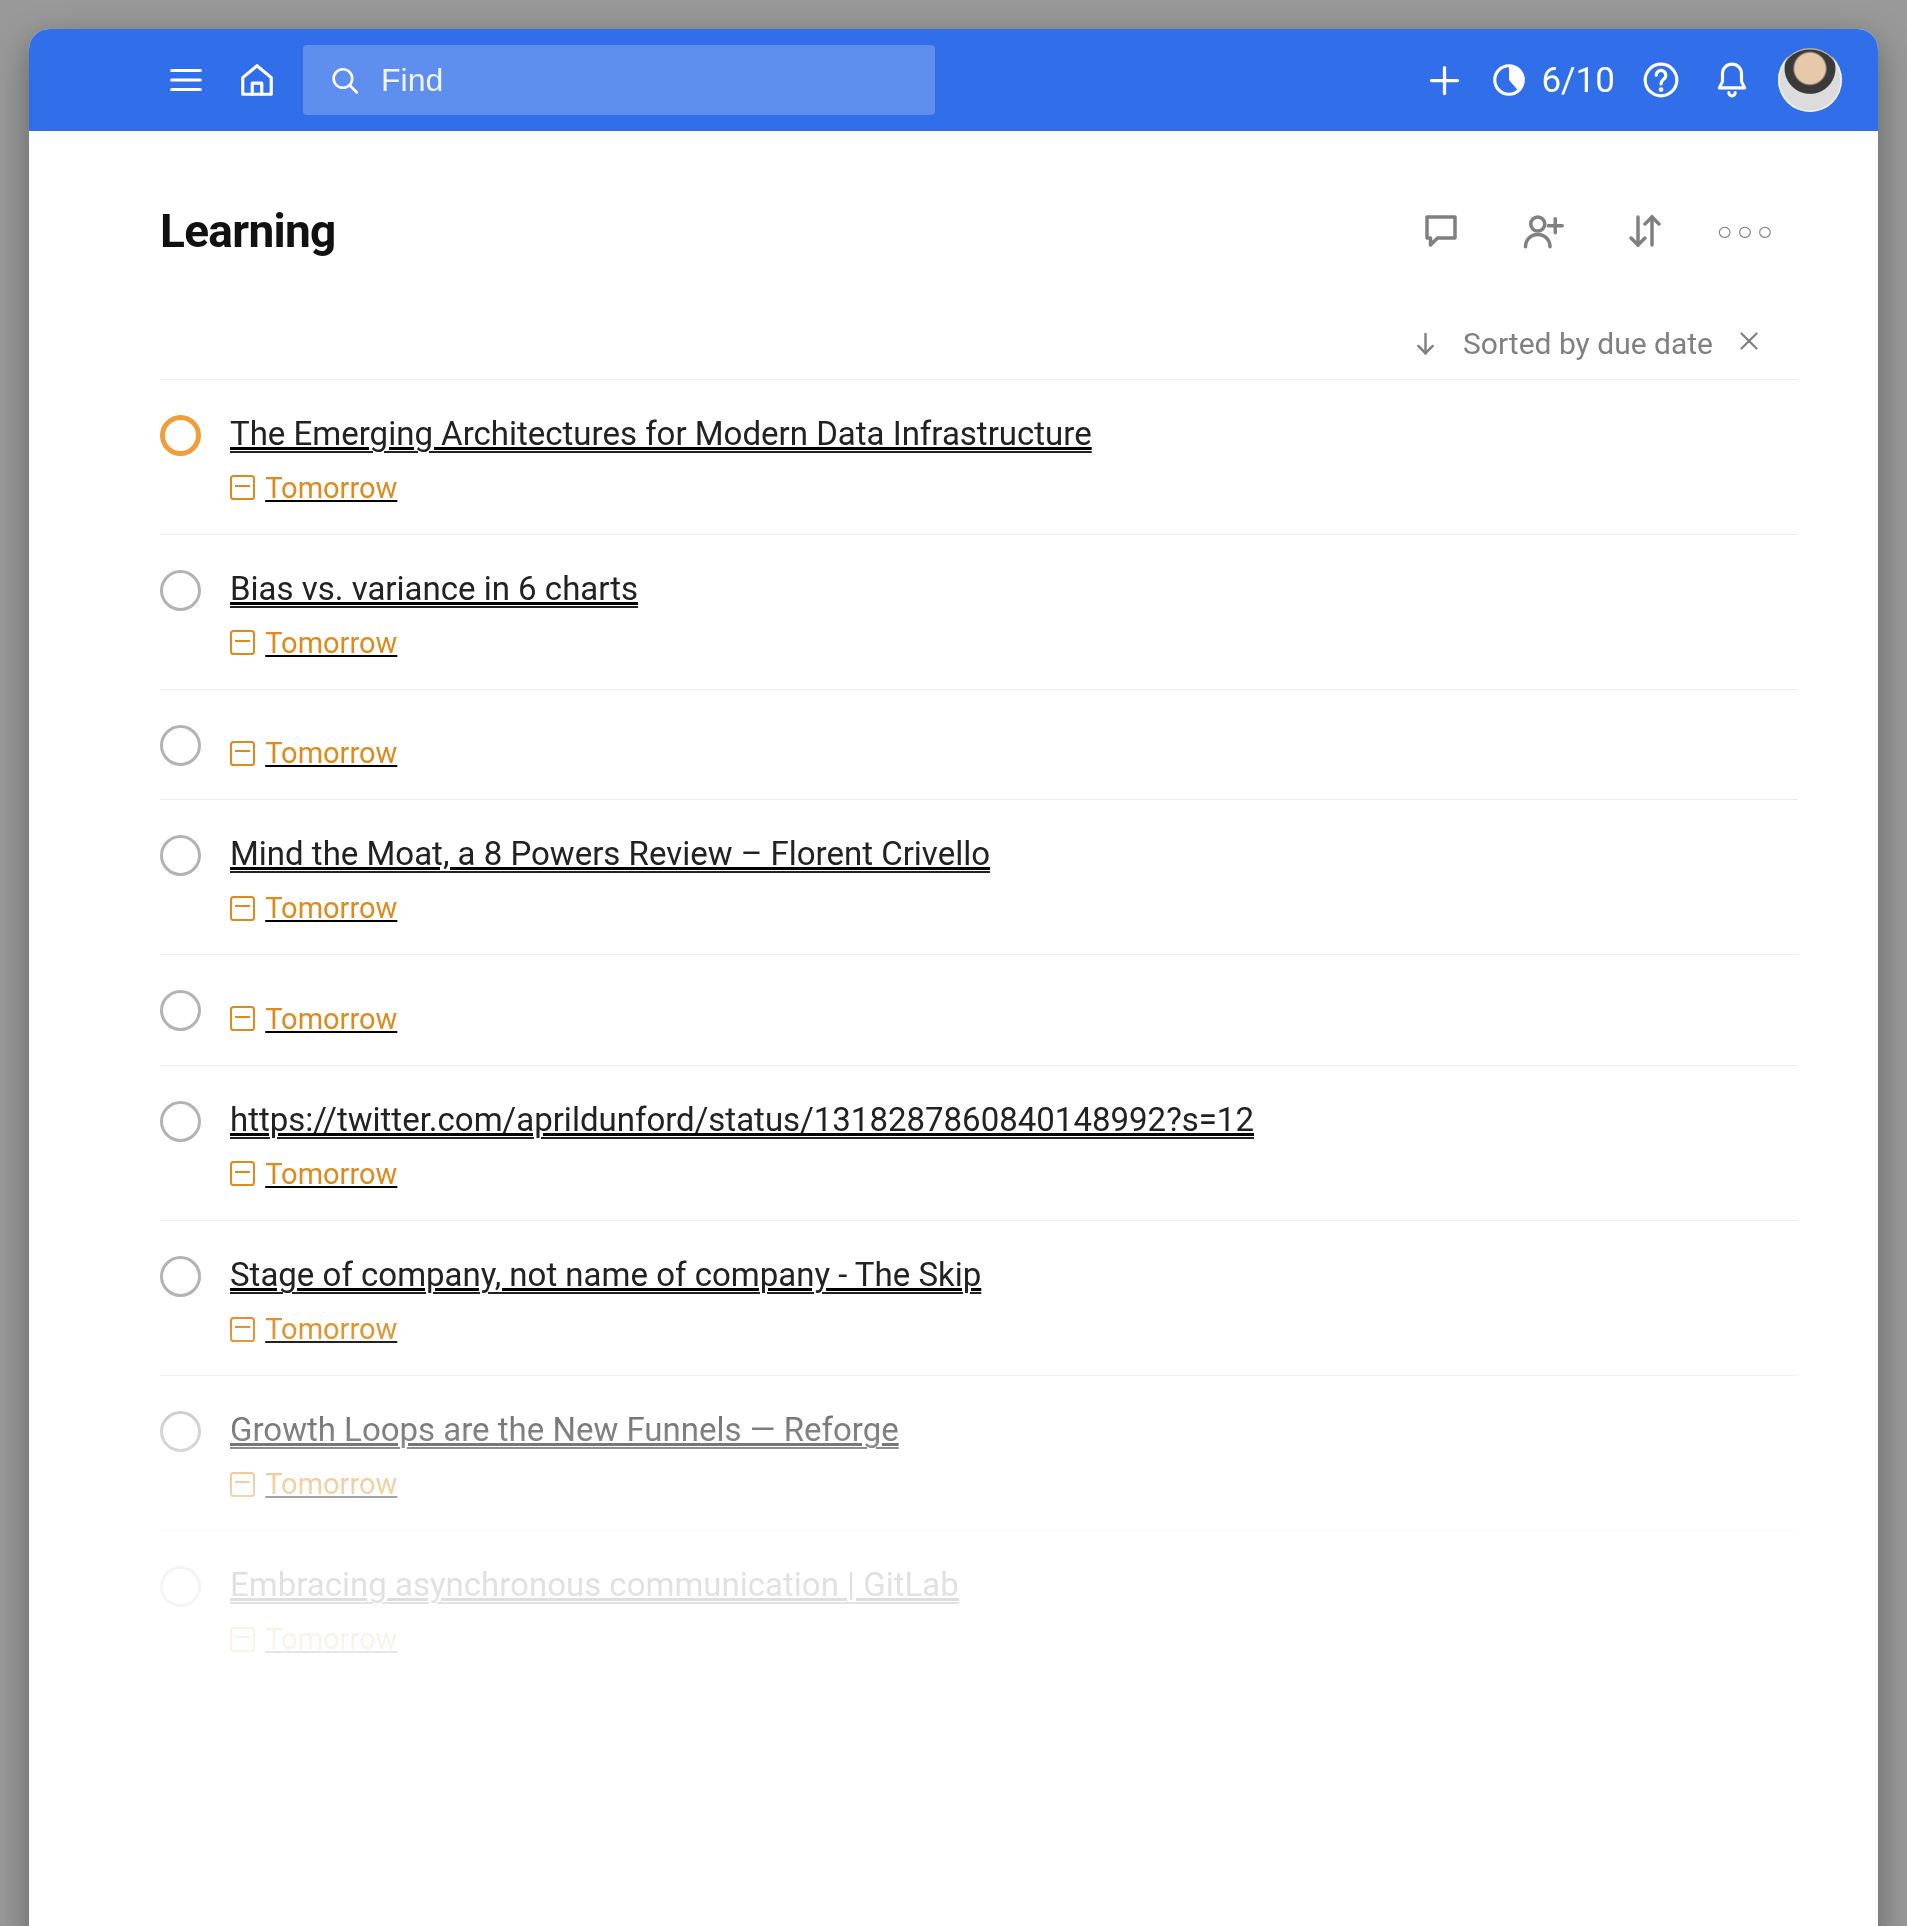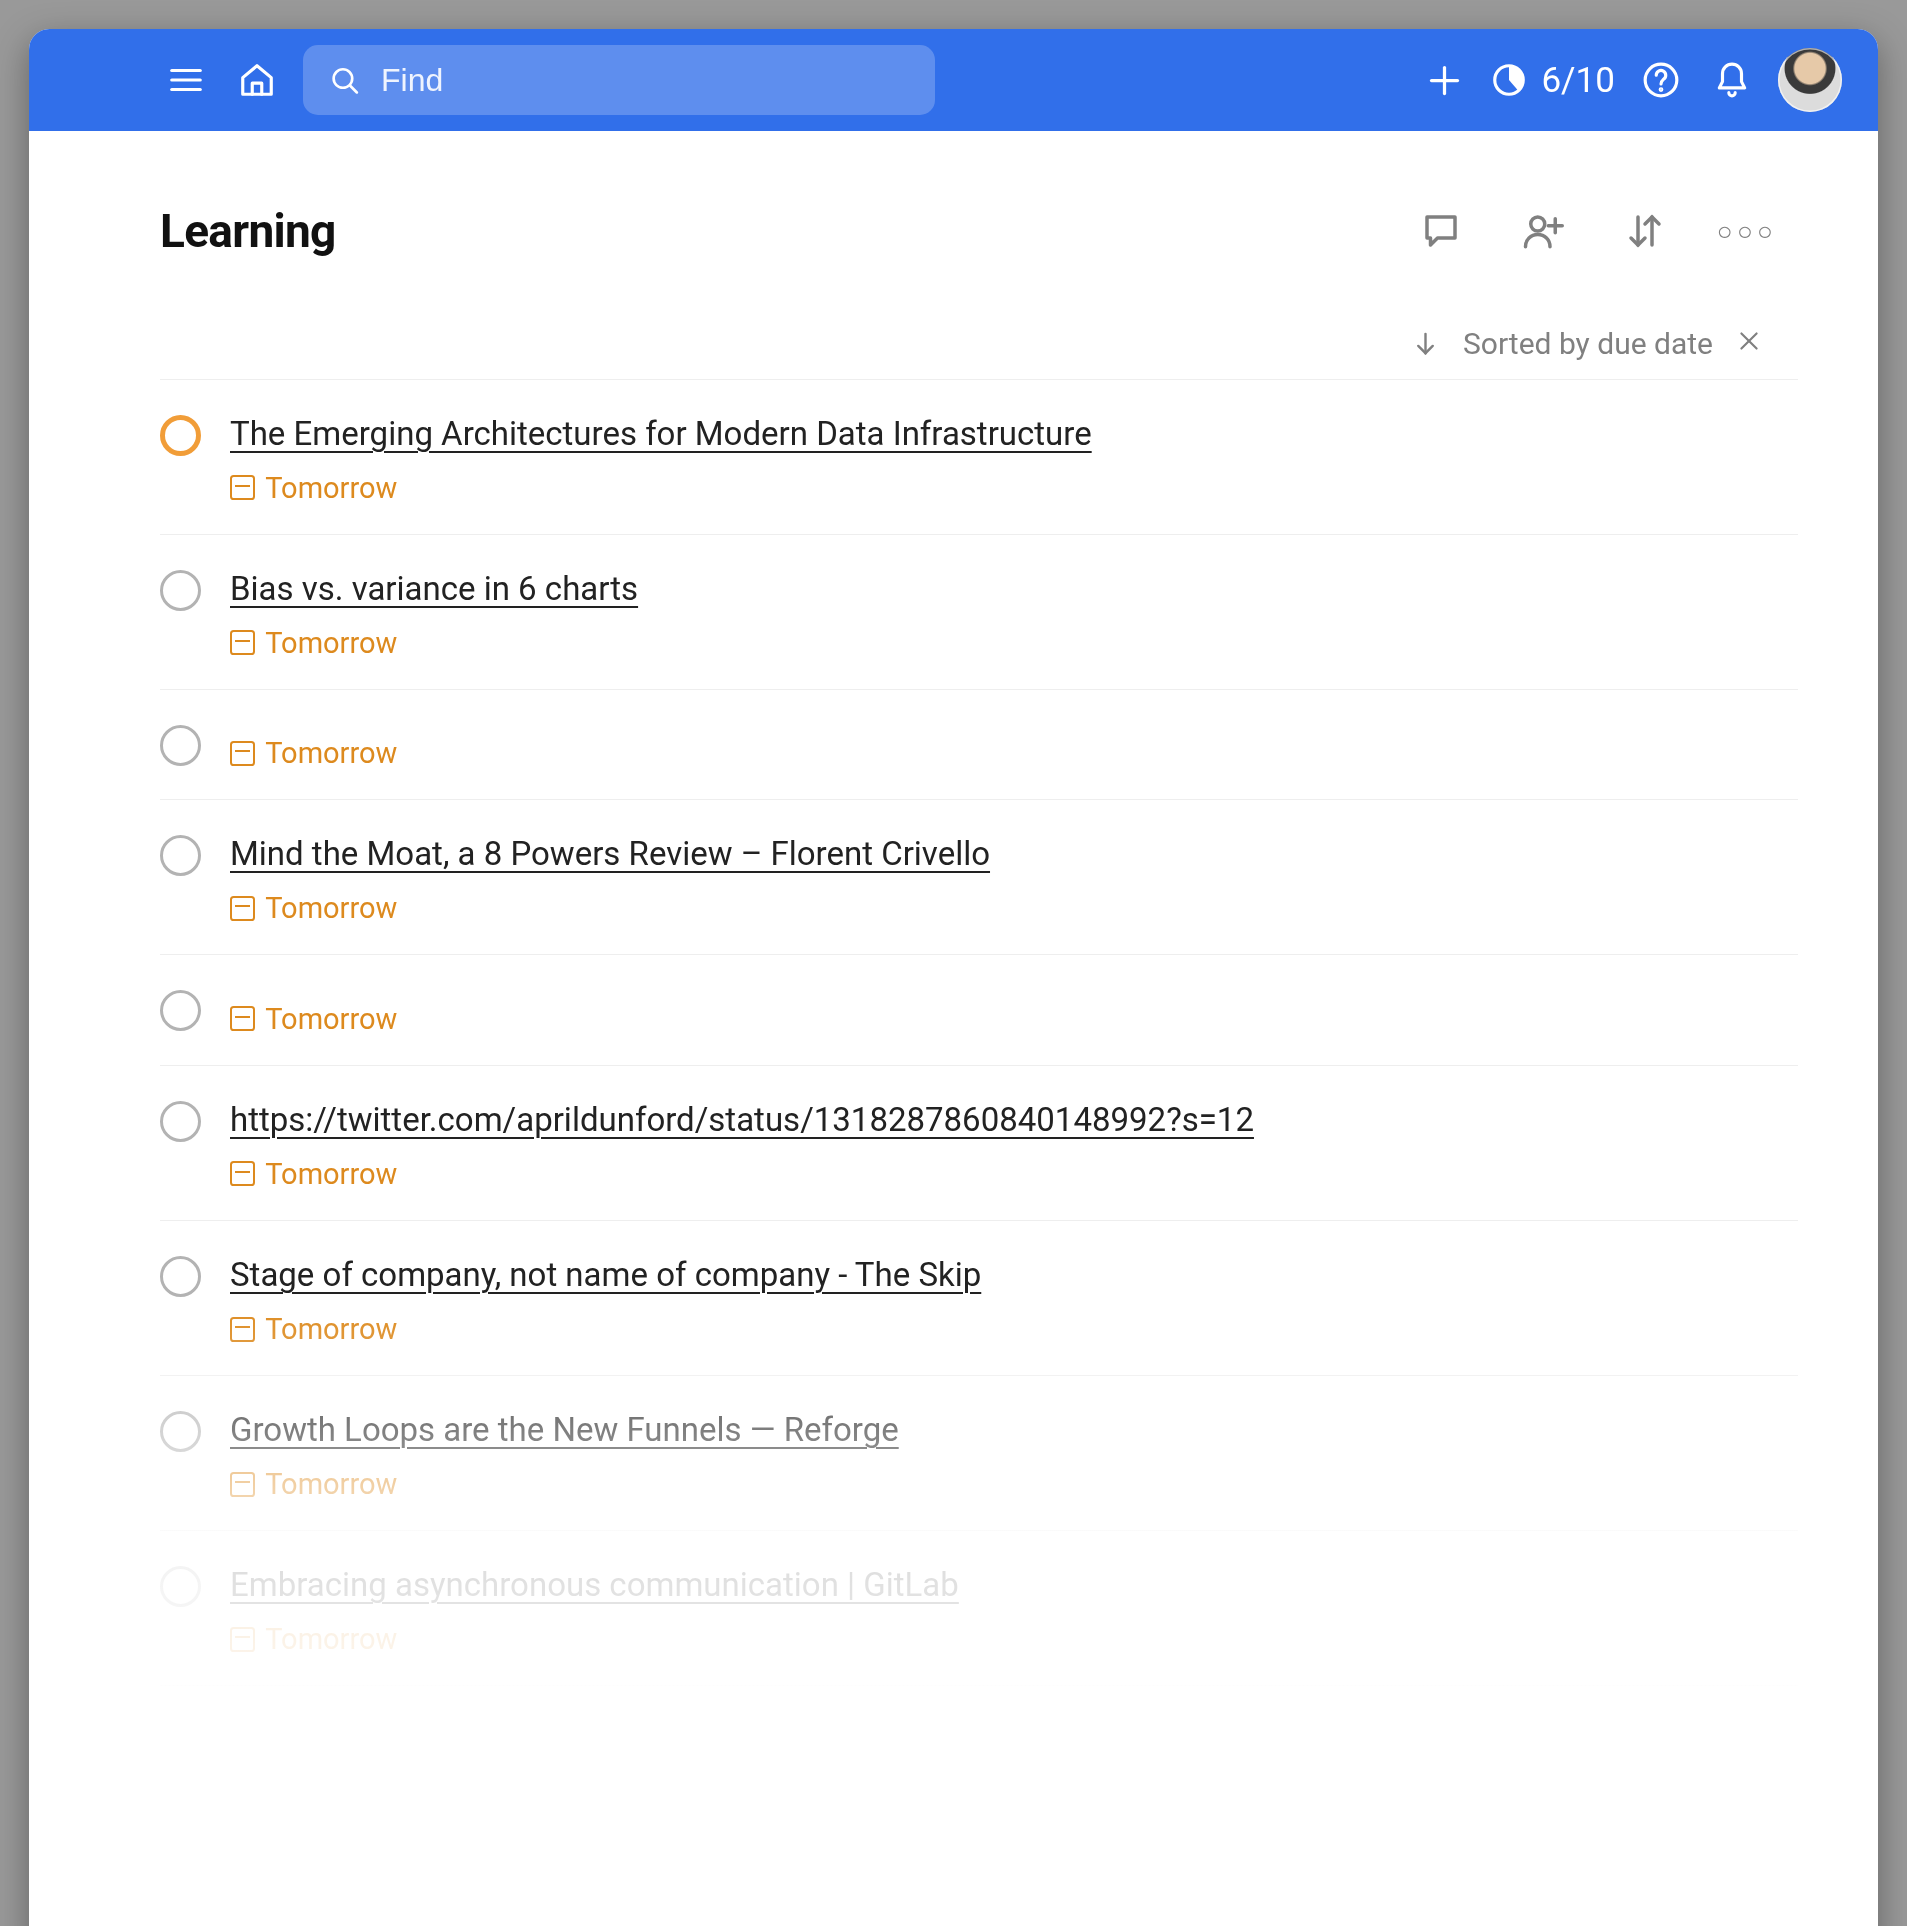--- a/index.html
+++ b/index.html
@@ -38,21 +38,21 @@
     width: 51px; height: 51px;
     display: flex; align-items: center; justify-content: center;
     cursor: pointer;
     border-radius: 7.3px;
   }
   .topbar svg { stroke: #fff; }
   .search-box {
     display: flex;
     align-items: center;
     background: rgba(255,255,255,0.22);
-    border-radius: 15px;
+    border-radius: 4px;
     height: 70px;
     width: 632px;
     padding: 0 26px;
     gap: 20.4px;
   }
   .search-box input {
     background: transparent;
     border: none;
     outline: none;
     color: #fff;
@@ -132,21 +132,21 @@
     border: 3.6px solid #b3b3b3;
     border-radius: 50%;
     flex-shrink: 0;
     margin-top: 2.9px;
     cursor: pointer;
   }
   .checkbox.priority {
     border-color: #F19D38;
     border-width: 5.1px;
   }
-  .task-body { flex: 1; min-width: 0; }
+  .task-body { flex: 1; min-width: 0; text-decoration: underline; }
   .task-title {
     font-size: 33px;
     color: #222;
     text-decoration: underline;
     text-decoration-thickness: 1.5px;
     text-underline-offset: 5.8px;
     line-height: 1.35;
     word-break: break-word;
   }
   .task-meta {

